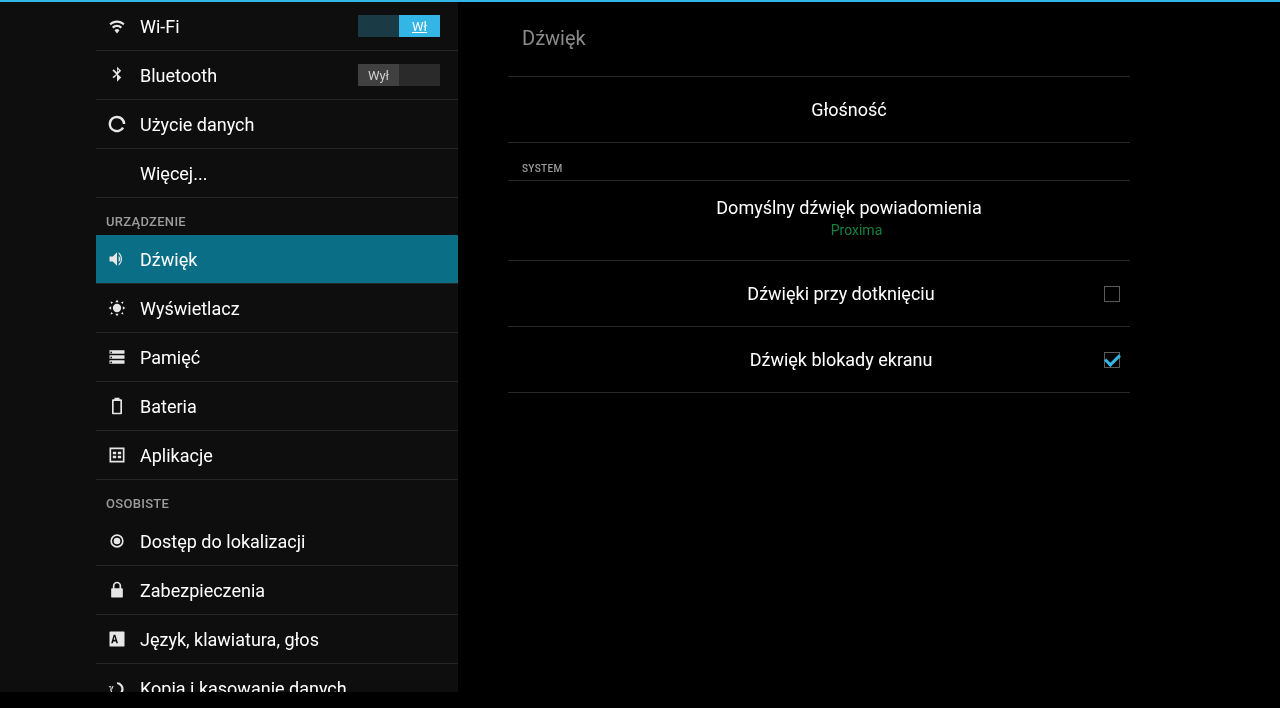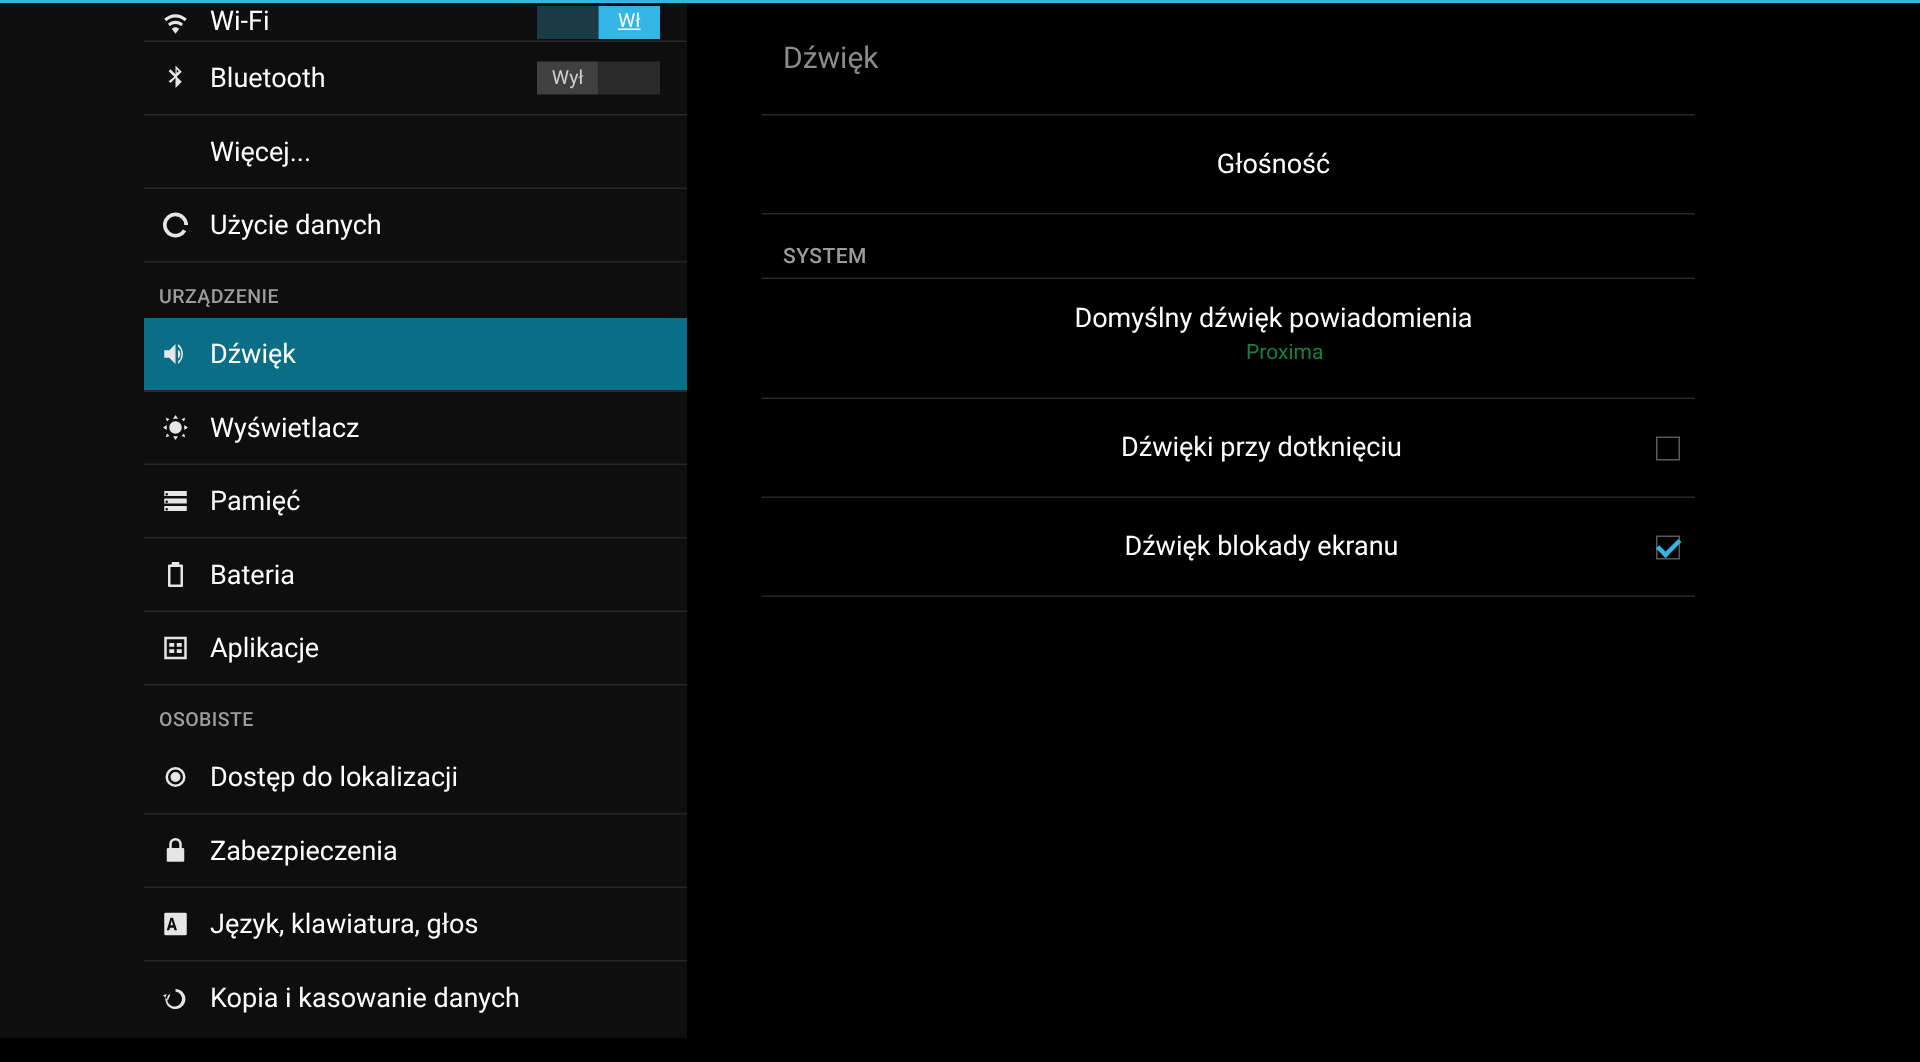--- a/index.html
+++ b/index.html
@@ -99,21 +99,21 @@
     display: flex;
     align-items: center;
     padding: 22px 10px 22px 70px;
     border-bottom: 1px solid #272727;
     cursor: pointer;
   }
   .pref-text { flex: 1; text-align: center; }
   .pref-title { font-size: 18px; color: #ffffff; }
   .pref-sub { font-size: 14px; color: #15803d; margin-top: 4px; margin-left: 15px; }
   .content-section-header {
-    font-size: 14px;
+    font-size: 10px;
     color: #9c9c9c;
     font-weight: 500;
     padding: 20px 0 6px 14px;
     border-bottom: 1px solid #272727;
     letter-spacing: 0.3px;
   }
   .checkbox {
     width: 16px;
     height: 16px;
     border: 1px solid #5a5a5a;
@@ -138,21 +138,21 @@
 </style>
 </head>
 <body>
 
 <div class="topbar"></div>
 
 <div class="app">
 
   <div class="sidebar">
 
-    <div class="sidebar-item first-visible" style="height:26px;align-items:center;">
+    <div class="sidebar-item first-visible" style="height:49px;align-items:center;">
       <span class="icon">
         <svg viewBox="0 0 24 24">
             <path d="M12 21l-3-4c1-0.8 2-1.3 3-1.3s2 0.5 3 1.3l-3 4zm-6-8c1.7-1.6 3.8-2.5 6-2.5s4.3 0.9 6 2.5l-1.5 2c-1.2-1.1-2.8-1.8-4.5-1.8s-3.3 0.7-4.5 1.8L6 13zm-3-4c2.5-2.3 5.6-3.7 9-3.7s6.5 1.4 9 3.7l-1.5 2c-2-1.9-4.6-3-7.5-3s-5.5 1.1-7.5 3L3 9z"></path>
           </svg>
       </span>
       <span class="label">Wi-Fi</span>
       <div class="toggle on">
         <div class="left"></div>
         <div class="right">Wł</div>
       </div>
@@ -164,32 +164,32 @@
             <path d="M12 2l5 5-4 4 4 4-5 5v-8l-4 4-1.5-1.5L11 11 6.5 6.5 8 5l4 4V2zm1 3v3l1.5-1.5L13 5zm0 11l1.5 1.5L13 19v-3z"></path>
           </svg>
       </span>
       <span class="label">Bluetooth</span>
       <div class="toggle off">
         <div class="left">Wył</div>
         <div class="right"></div>
       </div>
     </div>
 
+    <div class="sidebar-item">
+      <span class="icon">
+        <svg viewBox="0 0 24 24">
+            <path d="M12 2a10 10 0 0 1 10 10h-3a7 7 0 0 0-7-7V2zm0 0v3a7 7 0 1 0 6 10.5l2.6 1.5A10 10 0 1 1 12 2z"></path>
+          </svg>
+      </span>
+      <span class="label">Użycie danych</span>
+    </div>
+
     <div class="sidebar-item no-icon">
       <span class="icon"></span>
       <span class="label">Więcej...</span>
-    </div>
-
-    <div class="sidebar-item">
-      <span class="icon">
-        <svg viewBox="0 0 24 24">
-            <path d="M12 2a10 10 0 0 1 10 10h-3a7 7 0 0 0-7-7V2zm0 0v3a7 7 0 1 0 6 10.5l2.6 1.5A10 10 0 1 1 12 2z"></path>
-          </svg>
-      </span>
-      <span class="label">Użycie danych</span>
     </div>
 
     <div class="section-header">URZĄDZENIE</div>
 
     <div class="sidebar-item selected">
       <span class="icon">
         <svg viewBox="0 0 24 24">
             <path d="M3 9v6h4l5 5V4L7 9H3zm13 3a4 4 0 0 0-2-3.5v7A4 4 0 0 0 16 12zm-2-8v2a8 8 0 0 1 0 12v2a10 10 0 0 0 0-16z"></path>
           </svg>
       </span>

